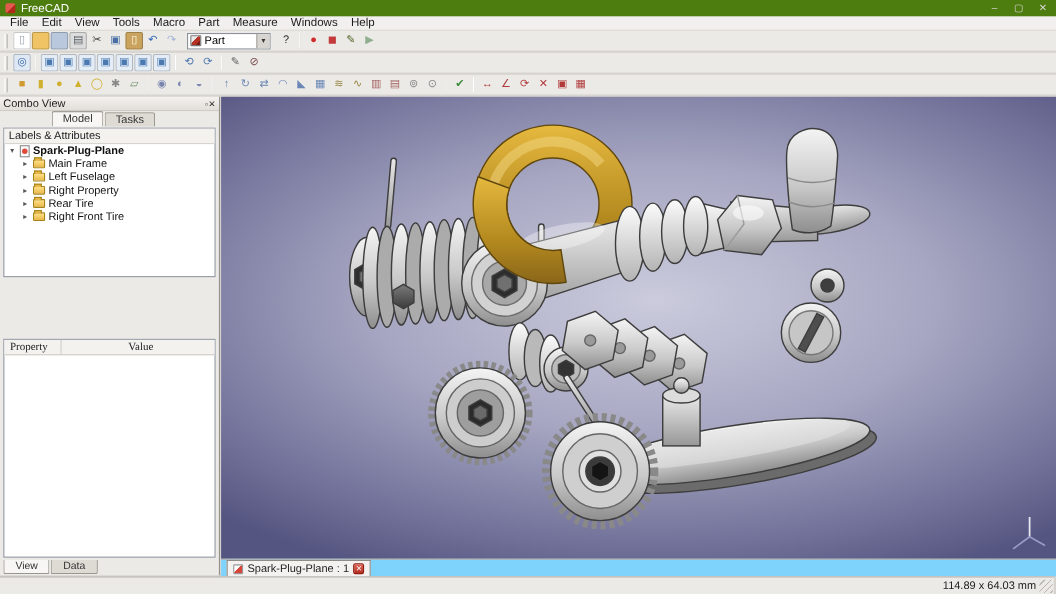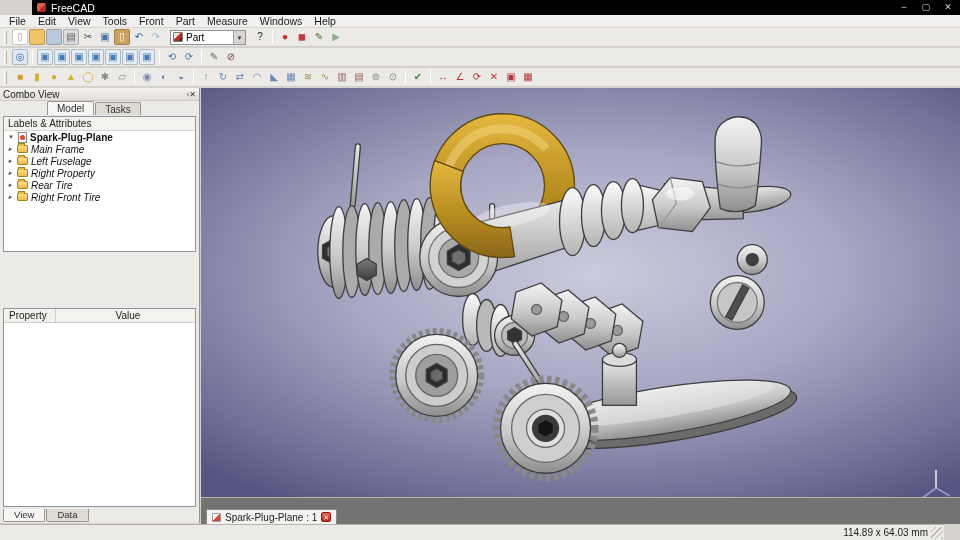--- a/index.html
+++ b/index.html
@@ -1,21 +1,21 @@
 <!DOCTYPE html>
 <html><head>
 <meta charset="utf-8">
 <style>
   * { box-sizing: border-box; margin: 0; padding: 0; }
   html,body { width:960px; height:540px; overflow:hidden; }
   body { font-family:"Liberation Sans", sans-serif; font-size:11px; background:#d6d3ce; position:relative; }
 
   
-  .titlebar { position:absolute; top:0; left:0; right:0; height:15px; background:#000000; color:#fff;
-              display:flex; align-items:center; gap:5px; padding:0 5px;margin-left:32px; }
+  .titlebar { position:absolute; top:0; left:0; right:0; height:15px; background:#4d7c0f; color:#fff;
+              display:flex; align-items:center; gap:5px; padding:0 5px; }
   .app-logo { width:9px; height:9px; border-radius:2px;
               background:linear-gradient(135deg,#e25a4d 0 55%,#b22a1e 55%); flex:none; }
   .titlebar .title { font-size:10.5px; }
   .win-controls { margin-left:auto; display:flex; gap:8px; }
   .win-btn { color:#d8d8d8; font-size:9px; line-height:11px; width:14px; text-align:center; }
 
   .menubar { position:absolute; top:15px; left:0; right:0; height:13px; background:#f2f0ee;
              border-bottom:1px solid #d9d6d1; display:flex; align-items:center; padding-left:3px; }
   .menu-item { padding:0 6px; font-size:10.5px; color:#1c1c1c; }
 
@@ -47,58 +47,58 @@
   .ptab.active { background:#f7f6f4; height:14px;margin-left:44px; }
 
   .tree-box { position:absolute; top:28px; left:3px; right:3px; height:136px; background:#fff;
               border:1px solid #8f959e; }
   .tree-header { height:14px; background:#f3f2ef; border-bottom:1px solid #d8d5d0; font-size:10px;
                  line-height:14px; padding-left:4px; color:#222; }
   .tree-row { display:flex; align-items:center; height:12px; font-size:10px; gap:3px; padding-left:3px; color:#111; }
   .tree-row .expander { width:8px; font-size:7px; color:#555; text-align:center; flex:none; }
   .tree-row .lbl { white-space:nowrap; }
   .tree-row.doc .lbl { font-weight:bold; }
-  .group-list .tree-row { padding-left:2px;font-style:italic; }
+  .group-list .tree-row { padding-left:15px; }
   .folder { width:11px; height:8px; background:linear-gradient(#ffe089,#eab849); border:1px solid #a5841c;
             border-radius:1px; position:relative; flex:none; }
   .folder::before { content:""; position:absolute; top:-3px; left:0; width:5px; height:2px;
                     background:#eab849; border:1px solid #a5841c; border-bottom:none; }
   .doc-icon { width:9px; height:11px; background:#fdfdfd; border:1px solid #8a8a8a; position:relative; flex:none; }
   .doc-icon::after { content:""; position:absolute; left:1px; top:2px; width:5px; height:5px;
                      background:radial-gradient(circle,#e04a3a 0 60%,#9e2417 100%); border-radius:50%; }
 
   .prop-box { position:absolute; top:220px; left:3px; right:3px; bottom:16px; background:#fff;
               border:1px solid #8f959e; }
   .prop-header { height:14px; display:flex; background:#f3f2ef; border-bottom:1px solid #d0cdc8; font-size:10px; }
-  .prop-col { line-height:14px; padding-left:5px; color:#222; }
+  .prop-col { line-height:14px; padding-left:5px; color:#222;font-family:Liberation Serif, serif; }
   .prop-col.c1 { flex:0 0 52px; border-right:1px solid #d0cdc8; }
   .prop-col.c2 { flex:1;text-align:center; }
 
   .side-tabs { position:absolute; left:3px; bottom:1px; display:flex; gap:1px; }
   .stab { font-size:9.5px; height:13px; line-height:12px; padding:0 10px; background:#dedbd5;
           border:1px solid #9a978f; border-top:none; border-radius:0 0 2px 2px; color:#333; }
   .stab.active { background:#f7f6f4; }
 
   
   .viewport { position:absolute; left:201px; top:88px; right:0; bottom:32px;
               background:radial-gradient(ellipse 75% 65% at 52% 44%, #cbcbdd 0%, #a6a6c2 45%, #77779e 78%, #555581 100%); }
   .viewport svg.model { position:absolute; inset:0; width:100%; height:100%; }
   .axis-widget { position:absolute; right:8px; bottom:6px; width:36px; height:36px; }
 
-  .doc-tabbar { position:absolute; left:201px; right:0; bottom:16px; height:27px; background:#737373;
+  .doc-tabbar { position:absolute; left:201px; right:0; bottom:16px; height:16px; background:#7dd3fc;
                 border-top:1px solid #b6b3ae; display:flex; align-items:flex-end; }
   .doc-tab { display:flex; align-items:center; gap:4px; height:15px; margin-left:5px; padding:0 5px;
              background:#f3f2f0; border:1px solid #8f8c87; border-bottom:none; font-size:10px; color:#222; }
   .doc-tab-icon { width:9px; height:9px; border-radius:1px;
                   background:linear-gradient(135deg,#fdfdfd 0 45%,#d8463a 45%); border:1px solid #999; flex:none; }
   .doc-close { width:10px; height:10px; background:linear-gradient(#e0675c,#b52c1f); color:#fff; font-size:7px;
                line-height:10px; text-align:center; border-radius:2px; border:1px solid #8e1d12; }
 
   
-  .statusbar { position:absolute; left:0; right:16px; bottom:0; height:16px; background:#eceae6;
+  .statusbar { position:absolute; left:0; right:2px; bottom:0; height:16px; background:#eceae6;
                border-top:1px solid #b5b2ac; display:flex; align-items:center; }
   .status-dims { margin-left:auto; font-size:10px; color:#1c1c1c; padding-right:16px; }
   .grip { position:absolute; right:1px; bottom:1px; width:12px; height:12px;
           background:repeating-linear-gradient(135deg, transparent 0 3px, #b8b5b0 3px 4px); }
 </style>
 </head>
 <body>
 
 <div id="app">
 
@@ -110,21 +110,21 @@
         <span class="win-btn">▢</span>
         <span class="win-btn">✕</span>
       </span>
   </div>
 
   <div class="menubar">
       <span class="menu-item">File</span>
       <span class="menu-item">Edit</span>
       <span class="menu-item">View</span>
       <span class="menu-item">Tools</span>
-      <span class="menu-item">Front</span>
+      <span class="menu-item">Macro</span>
       <span class="menu-item">Part</span>
       <span class="menu-item">Measure</span>
       <span class="menu-item">Windows</span>
       <span class="menu-item">Help</span>
     </div>
 
   <div class="toolbar" id="tb1">
     <span class="tb-handle"></span>
     <span class="icon-row">
         <span class="tb-icon" style="color: rgb(154, 162, 173); background: rgb(255, 255, 255); box-shadow: rgba(0, 0, 0, 0.22) 0px 0px 0px 1px inset;">▯</span>

